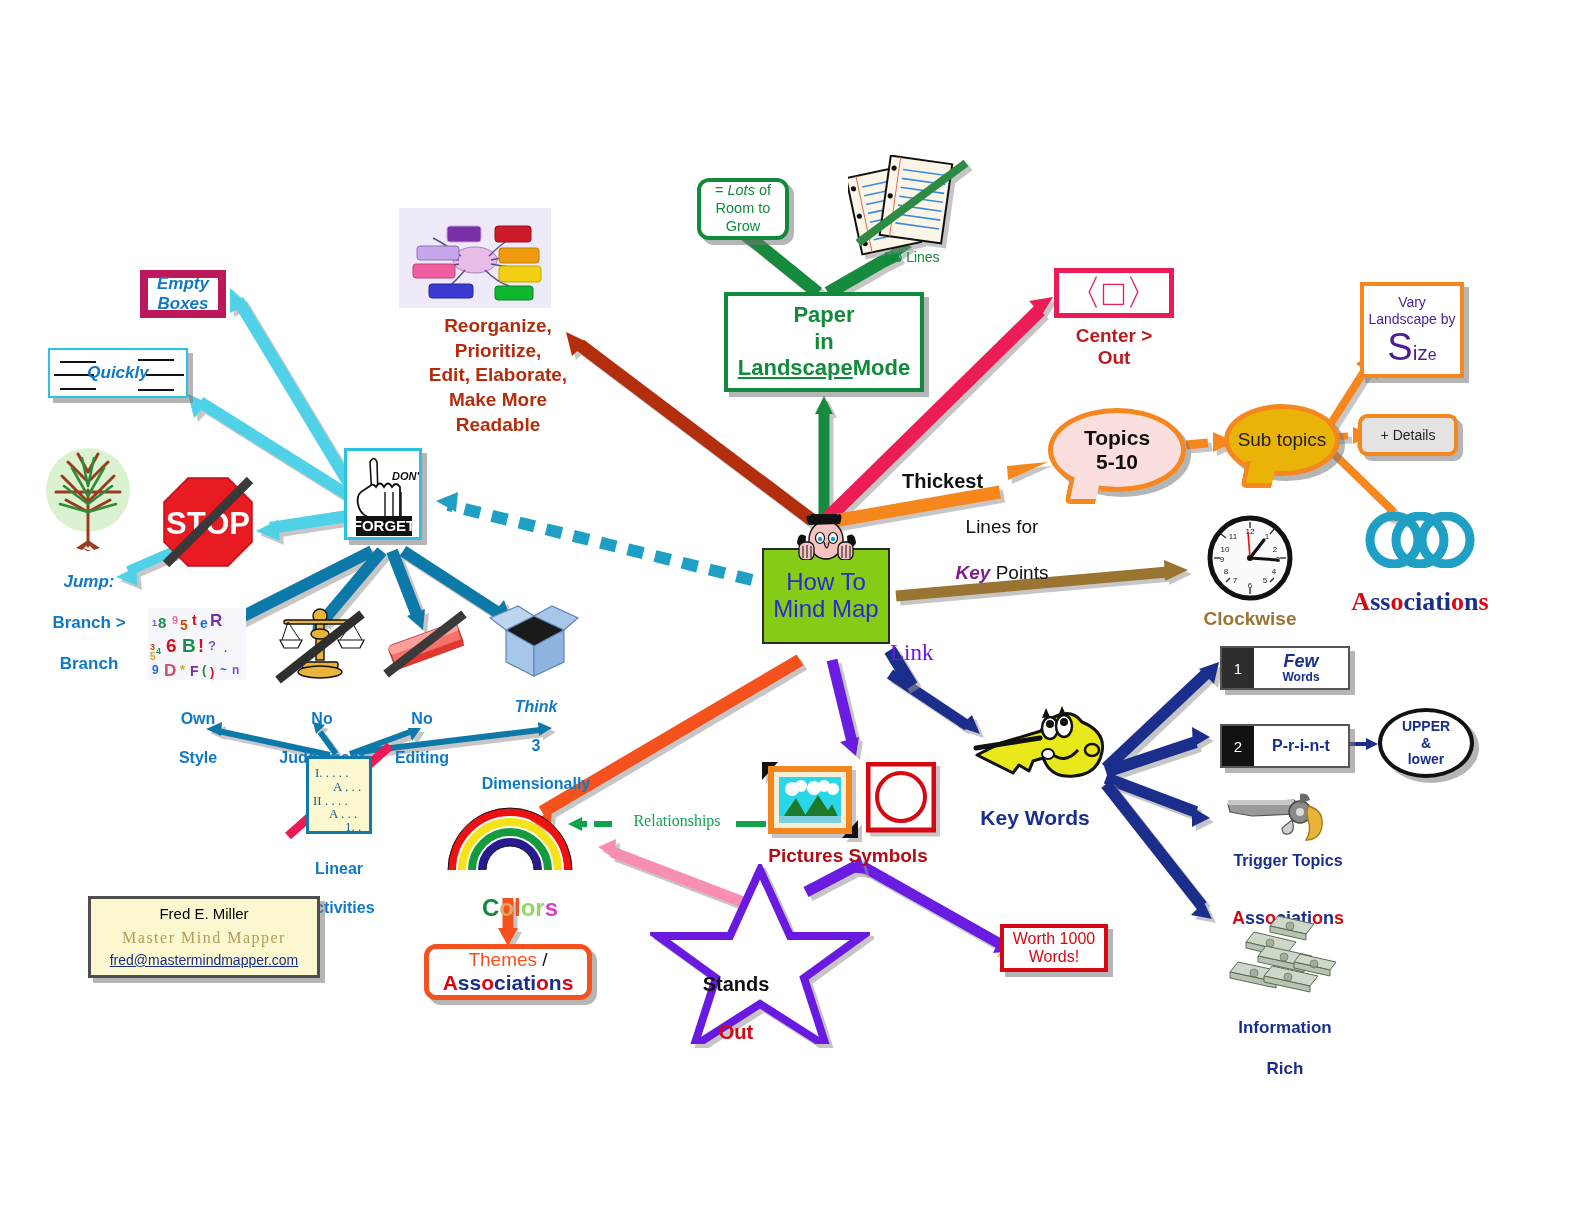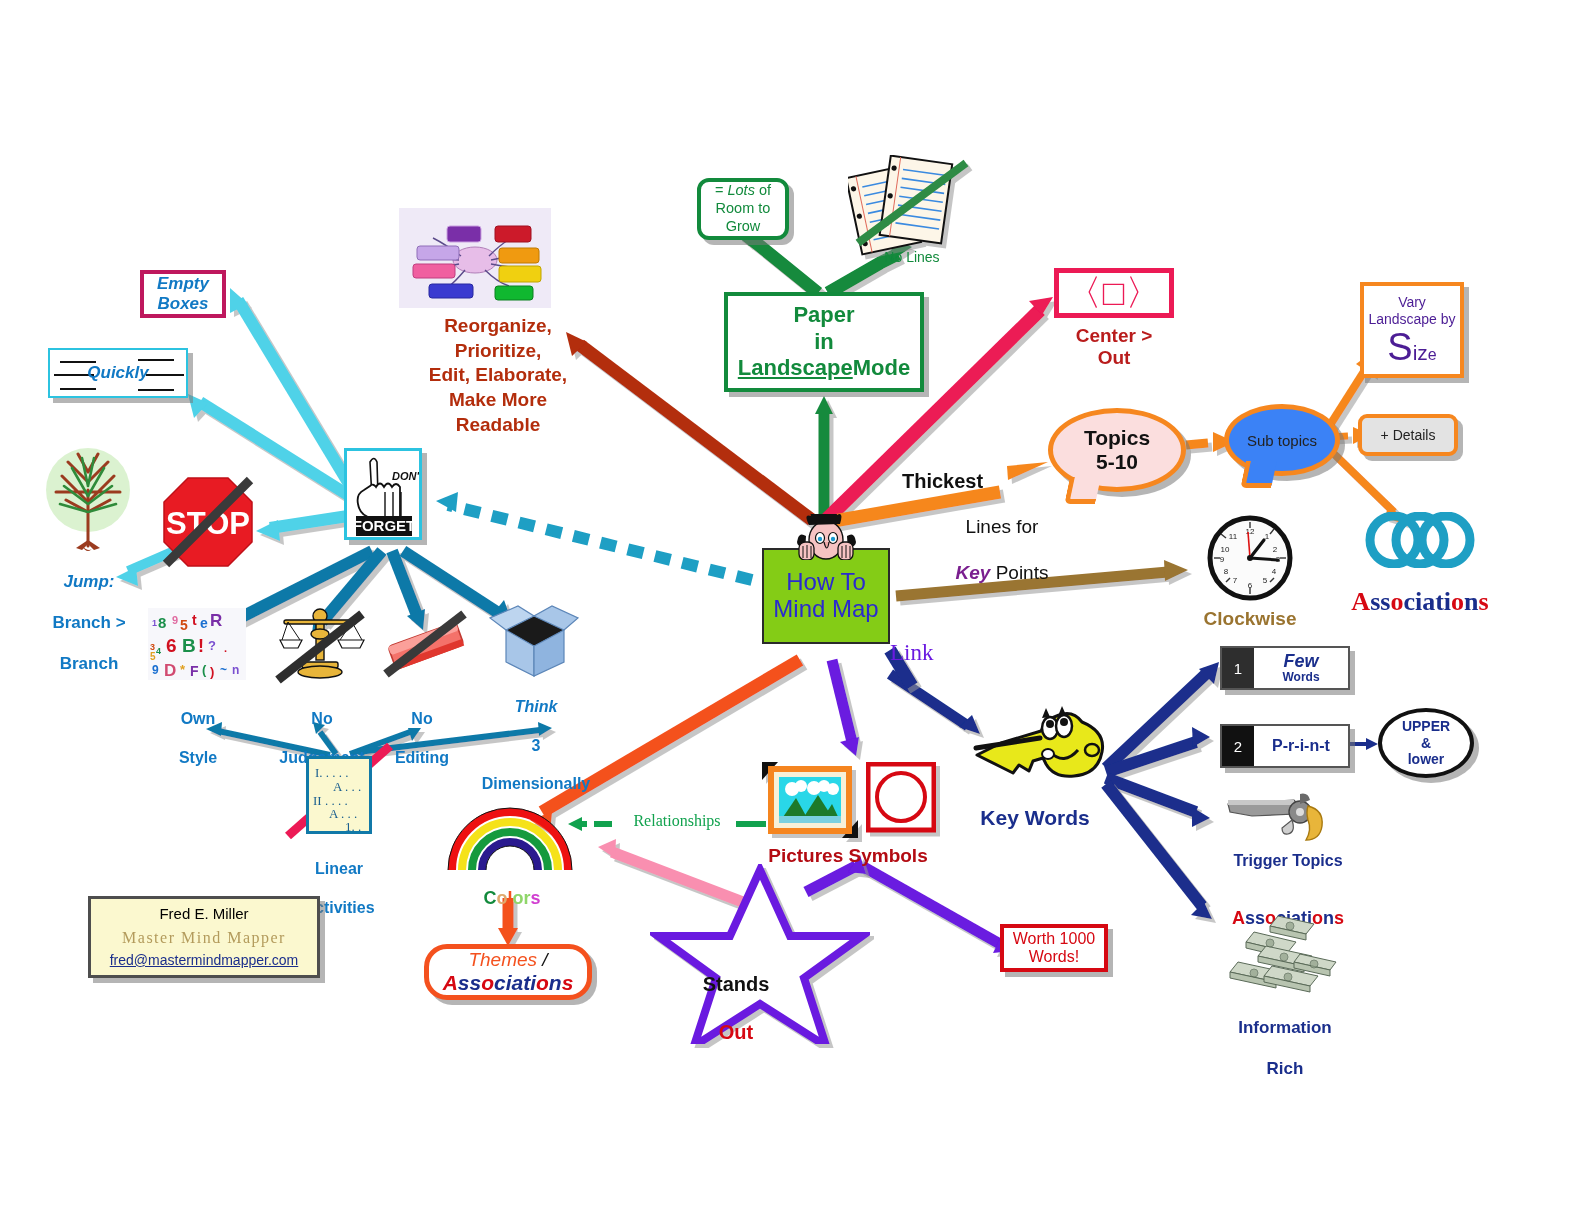--- a/index.html
+++ b/index.html
@@ -21,69 +21,69 @@
   .paper-box{width:200px;height:100px;border:4px solid #128a3c;color:#128a3c;font-size:22px;font-weight:bold;line-height:1.2;}
   .u{text-decoration:underline;}
 
   .grow-box{width:92px;height:62px;border:4px solid #128a3c;border-radius:12px;color:#128a3c;font-size:14.5px;line-height:1.22;}
 
   .center-out-box{width:120px;height:50px;border:5px solid #ec1a55;color:#ec1a55;font-size:36px;letter-spacing:1px;}
 
   .size-box{width:104px;height:96px;border:4px solid #f6871f;color:#4c1d95;font-size:14px;line-height:1.18;}
   .details-box{width:100px;height:42px;border:4px solid #f6871f;border-radius:9px;background:#e3e3e3;color:#222;font-size:14px;}
 
-  .empty-boxes{width:86px;height:48px;border:4px solid #be185d;color:#1179c4;font-size:17px;font-weight:bold;font-style:italic;line-height:1.15;}
+  .empty-boxes{width:86px;height:48px;border:8px solid #be185d;color:#1179c4;font-size:17px;font-weight:bold;font-style:italic;line-height:1.15;}
   .quickly-box{width:140px;height:50px;border:2px solid #2cc3e0;color:#1179c4;font-size:17px;font-weight:bold;font-style:italic;position:relative;}
   .quickly-box .qln{position:absolute;height:2px;background:#111;}
 
   .linear-box{width:66px;height:78px;border:3px solid #1179a8;background:#fbf8cf;position:relative;}
   .linear-box .li{position:absolute;color:#1a5f8f;font-family:"Liberation Serif",serif;font-size:13px;}
 
   .forget-box{width:78px;height:92px;border:3px solid #2cc3e0;background:#fff;position:relative;overflow:hidden;}
 
   .worth-box{width:108px;height:48px;border:4px solid #d60812;color:#d60812;font-size:16px;font-weight:normal;line-height:1.15;}
 
-  .themes-box{width:168px;height:56px;border:5px solid #f4511e;border-radius:23px;font-size:19px;line-height:1.15;font-style:italic;}
+  .themes-box{width:168px;height:56px;border:5px solid #f4511e;border-radius:12px;font-size:19px;line-height:1.15;}
 
   .author-box{width:232px;height:82px;border:3px solid #4e4e4e;background:#fbf8cf;font-size:15px;line-height:1.5;flex-direction:column;}
 
   .num-card{width:126px;height:40px;border:2px solid #555;background:#fff;position:relative;display:flex;align-items:center;}
   .num-card .tab{width:32px;height:100%;color:#fff;display:flex;align-items:center;justify-content:center;font-size:15px;}
   .num-card .body{flex:1;text-align:center;color:#1a2e8c;line-height:1.05;}
 
   .upper-oval{width:96px;height:70px;border:4px solid #111;border-radius:50%;color:#1a2e8c;font-size:14px;line-height:1.2;flex-direction:column;}
 
   
   .bubble{position:relative;border:5px solid #f6871f;border-radius:50%;display:flex;align-items:center;justify-content:center;text-align:center;}
   .bubble::after{content:"";position:absolute;left:14px;bottom:-17px;width:26px;height:22px;
      background:inherit;border-left:5px solid #f6871f;border-bottom:5px solid #f6871f;
      border-bottom-left-radius:6px;transform:skewX(-12deg);}
   .topics-bubble{width:128px;height:74px;background:#fbdede;color:#111;font-size:21px;font-weight:bold;line-height:1.12;}
-  .sub-bubble{width:106px;height:62px;background:#3b82f6;color:#222;font-size:15px;}
+  .sub-bubble{width:106px;height:62px;background:#eab308;color:#222;font-size:19px;}
 
   
   .t-reorg{color:#b32d0c;font-size:19px;font-weight:bold;line-height:1.3;}
   .t-nolines{color:#128a3c;font-size:14px;}
   .t-centerout{color:#b91c1c;font-size:19px;font-weight:bold;line-height:1.15;}
   .t-thickest{font-size:19px;line-height:1.2;color:#111;}
   .t-thickest b{font-size:20px;}
   .t-key{color:#7a1f8f;font-style:italic;font-weight:bold;}
   .t-link{color:#6a1ae0;font-size:23px;font-family:"Liberation Serif",serif;}
   .t-jump{color:#1179c4;font-size:17px;font-weight:bold;line-height:1.2;}
   .t-jump i{}
   .t-blue{color:#1179c4;font-size:16px;font-weight:bold;line-height:1.2;}
   .t-clockwise{color:#9a7430;font-size:19px;font-weight:bold;}
   .t-keywords{color:#1a2e8c;font-size:21px;font-weight:bold;}
   .t-pics{color:#b30b12;font-size:19px;font-weight:bold;}
   .t-rel{color:#11a24e;font-size:16px;font-family:"Liberation Serif",serif;}
   .t-inforich{color:#1a2e8c;font-size:17px;font-weight:bold;line-height:1.2;}
   .t-trigger{color:#1a2e8c;font-size:16px;font-weight:bold;}
   .t-assoc-big{font-size:26px;font-weight:bold;font-family:"Liberation Serif",serif;}
   .t-standsout{font-size:20px;font-weight:bold;line-height:1.2;}
-  .t-colors{font-size:18px;font-weight:bold;}
+  .t-colors{font-size:24px;font-weight:bold;text-align:right;}
 
   .grn{color:#128a3c;} .red{color:#d60812;} .nav{color:#1a2e8c;} .org{color:#f4511e;}
   .blk{color:#111;} .tan{color:#e0a96d;} .lgrn{color:#8fd66a;} .mag{color:#d13fd1;}
 
   .mailto{color:#1a2e8c;text-decoration:underline;font-size:14px;}
   .mmm{color:#b39b5c;font-family:"Liberation Serif",serif;font-size:16px;letter-spacing:1.5px;}
 
   
   .pic{position:absolute;}
   .shadowimg{filter:drop-shadow(4px 4px 0 rgba(140,140,140,.5));}

